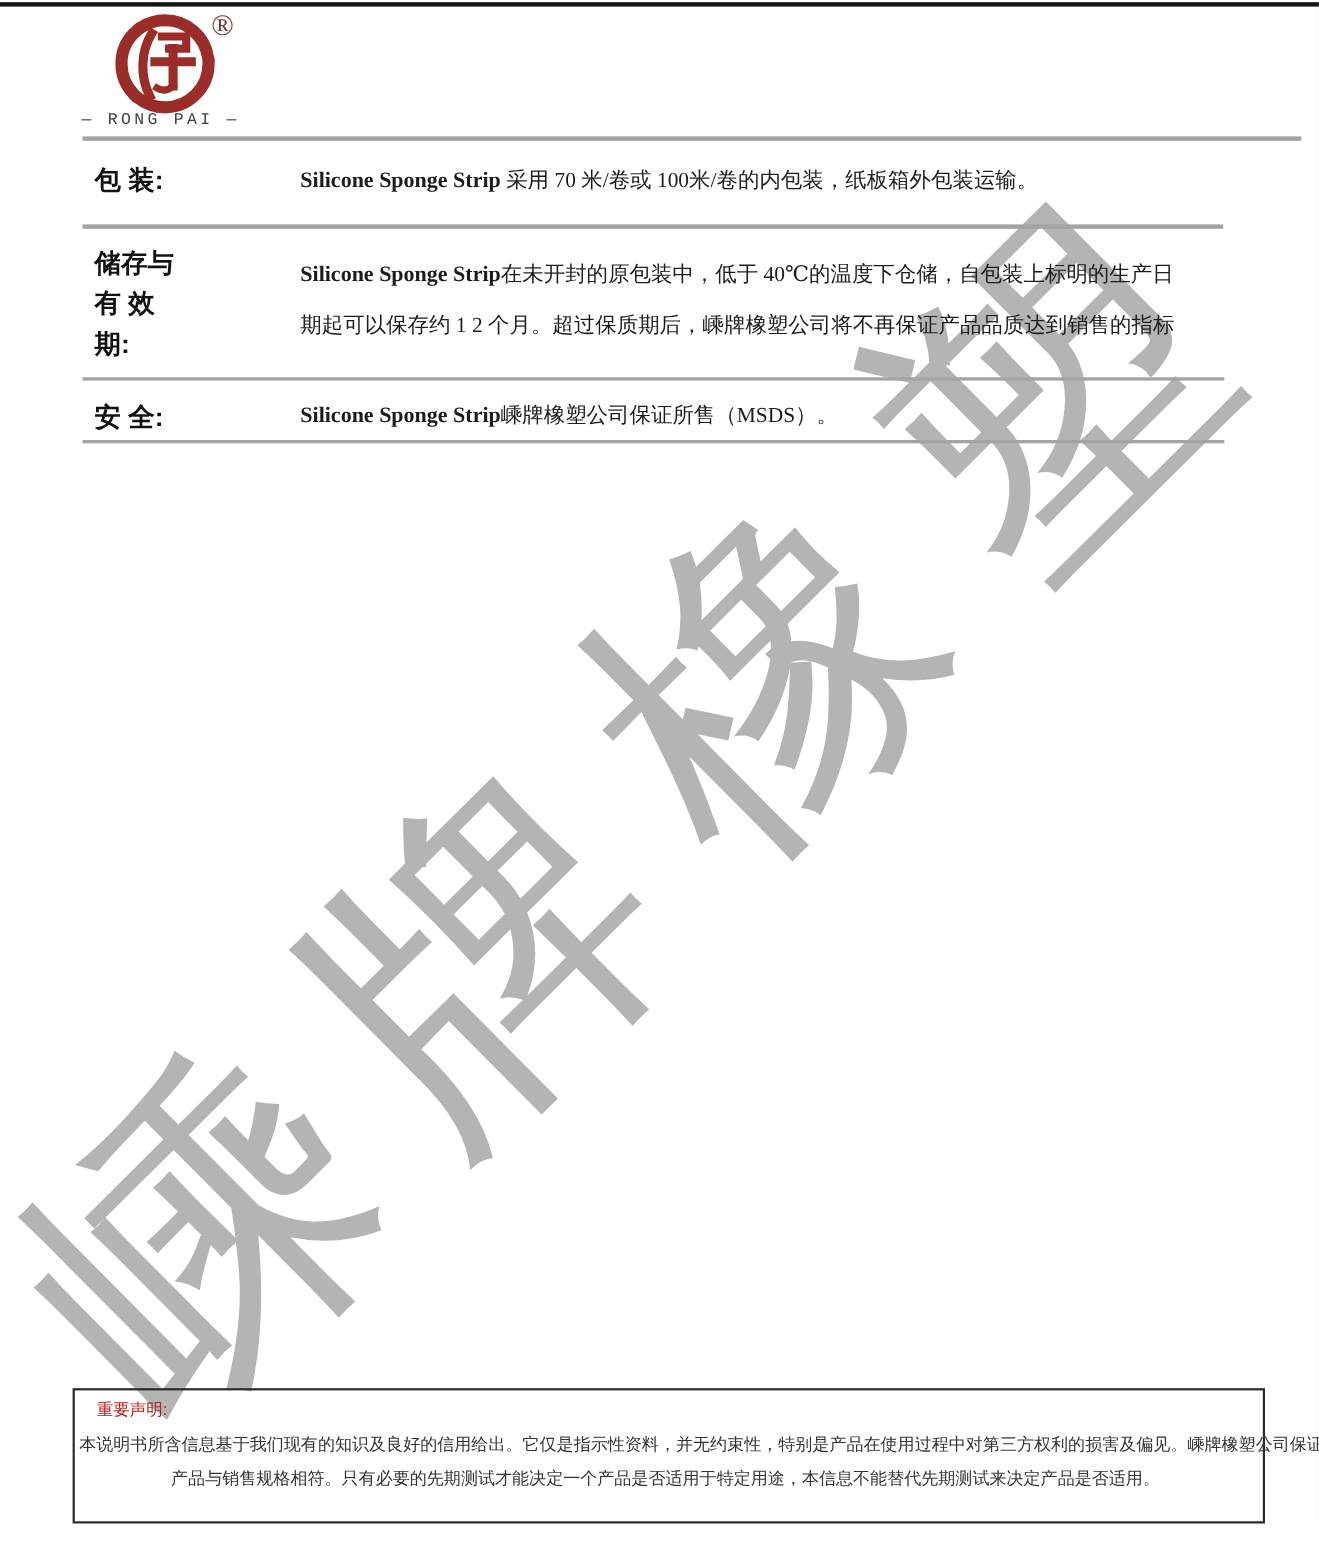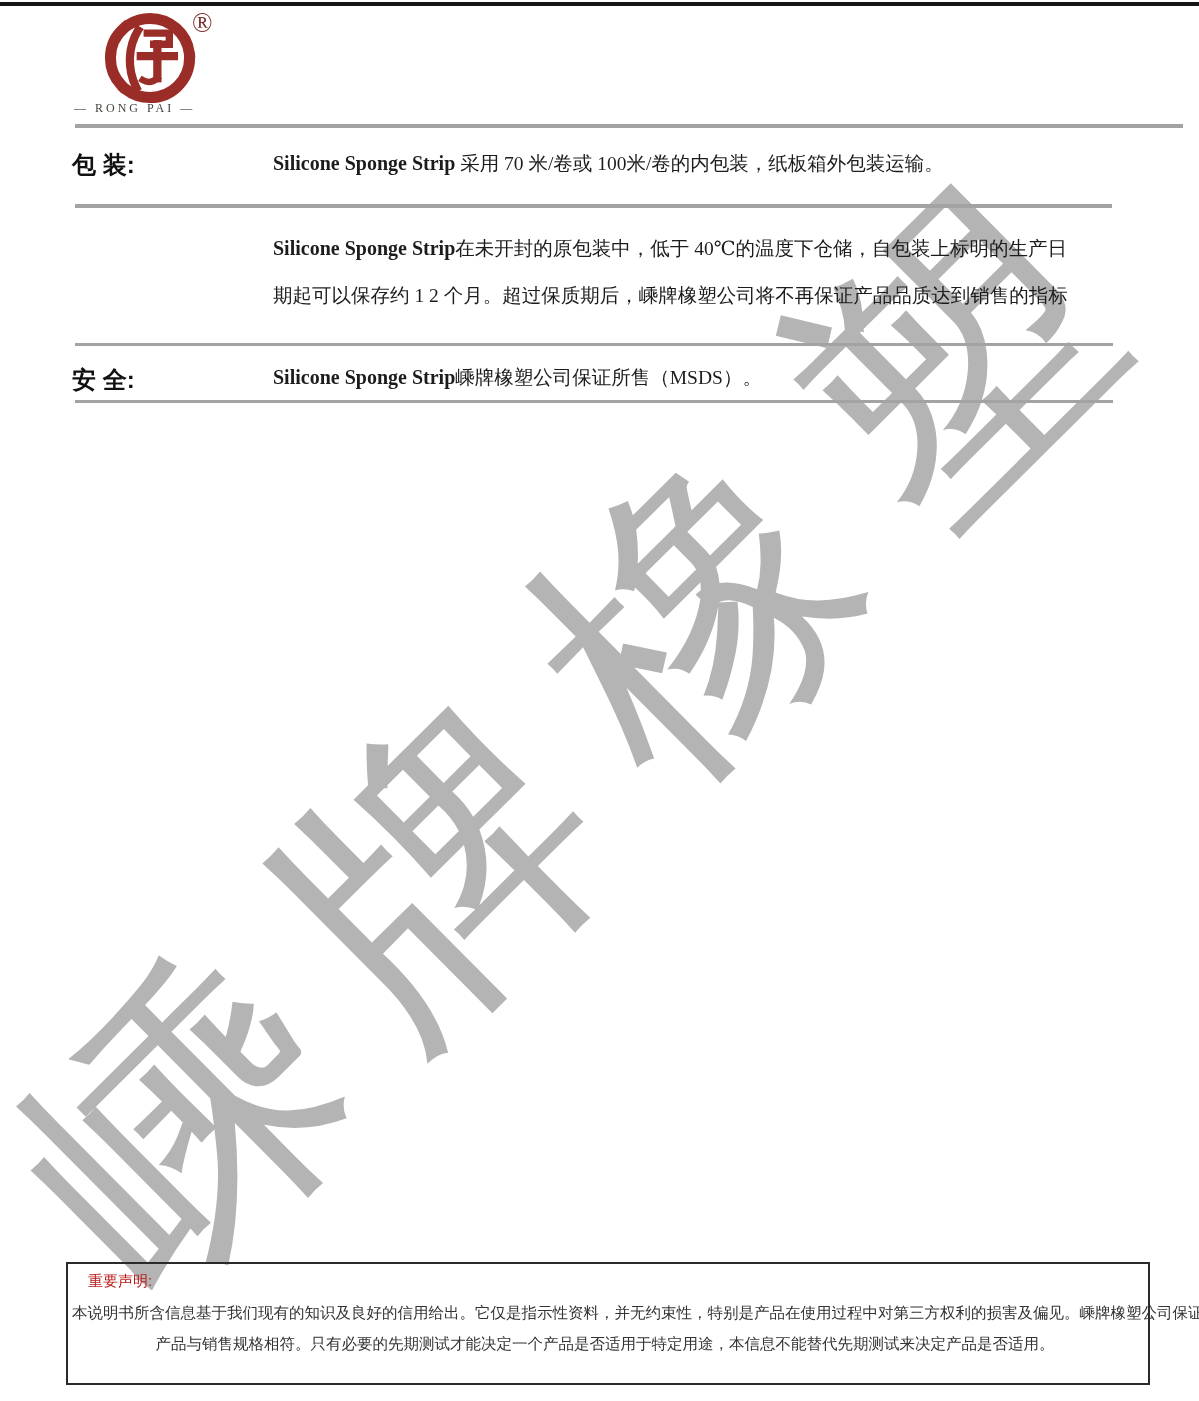--- a/index.html
+++ b/index.html
@@ -29,34 +29,34 @@
     line-height:1;
     user-select:none;
   }
   .content{position:absolute;inset:0;z-index:2;}
 
   
   .logo-svg{left:104px;top:12px;width:92px;height:92px;}
   .reg{left:192px;top:8px;font-size:27px;color:#7a3530;font-family:"Liberation Serif",serif;}
   .brand-name{
     left:74px;top:101px;
-    font-size:12px;letter-spacing:3px;
+    font-size:15px;letter-spacing:3px;
     color:#433f3b;
-    font-family:Liberation Serif, serif;
+    font-family:Liberation Mono, monospace;
     white-space:nowrap;
   }
 
   .rule{background:#a3a3a3;}
   .rule-1{left:75px;top:124px;width:1108px;height:4px;}
   .rule-2{left:75px;top:204px;width:1037px;height:4px;}
   .rule-3{left:75px;top:343px;width:1038px;height:3px;}
   .rule-4{left:75px;top:400px;width:1038px;height:3px;}
 
   .sec-label{
-    left:72px;
+    left:86px;
     font-family:"Liberation Sans","DejaVu Sans",sans-serif;
     font-weight:700;font-size:24px;color:#111;
     line-height:37px;white-space:nowrap;
   }
   .sec-body{
     left:273px;
     font-size:19.5px;color:#1c1c1c;
     white-space:nowrap;
   }
   .sec-body b{font-size:20px;font-family:Liberation Serif, serif;}
@@ -104,20 +104,25 @@
     <span class="abs reg">®</span>
     <div class="abs brand-name">— RONG  PAI —</div>
 
     <div class="abs rule rule-1"></div>
 
     <div class="abs sec-label" style="top:146px;">包 装:</div>
     <div class="abs sec-body" style="top:150px;"><b>Silicone Sponge Strip</b><span> 采用 70 米/卷或 100米/卷的内包装，纸板箱外包装运输。</span></div>
 
     <div class="abs rule rule-2"></div>
 
+    <div class="abs sec-label" style="top:221px;">
+      <div>储存与</div>
+      <div>有 效</div>
+      <div>期:</div>
+    </div>
     <div class="abs sec-body" style="top:214px;margin-top:21px;"><b>Silicone Sponge Strip</b><span>在未开封的原包装中，低于 40℃的温度下仓储，自包装上标明的生产日</span></div>
     <div class="abs sec-body" style="top:282px;">期起可以保存约 1 2  个月。超过保质期后，嵊牌橡塑公司将不再保证产品品质达到销售的指标</div>
 
     <div class="abs rule rule-3"></div>
 
     <div class="abs sec-label" style="top:361px;">安 全:</div>
     <div class="abs sec-body" style="top:364px;"><b>Silicone Sponge Strip</b><span>嵊牌橡塑公司保证所售（MSDS）。</span></div>
 
     <div class="abs rule rule-4"></div>
 

